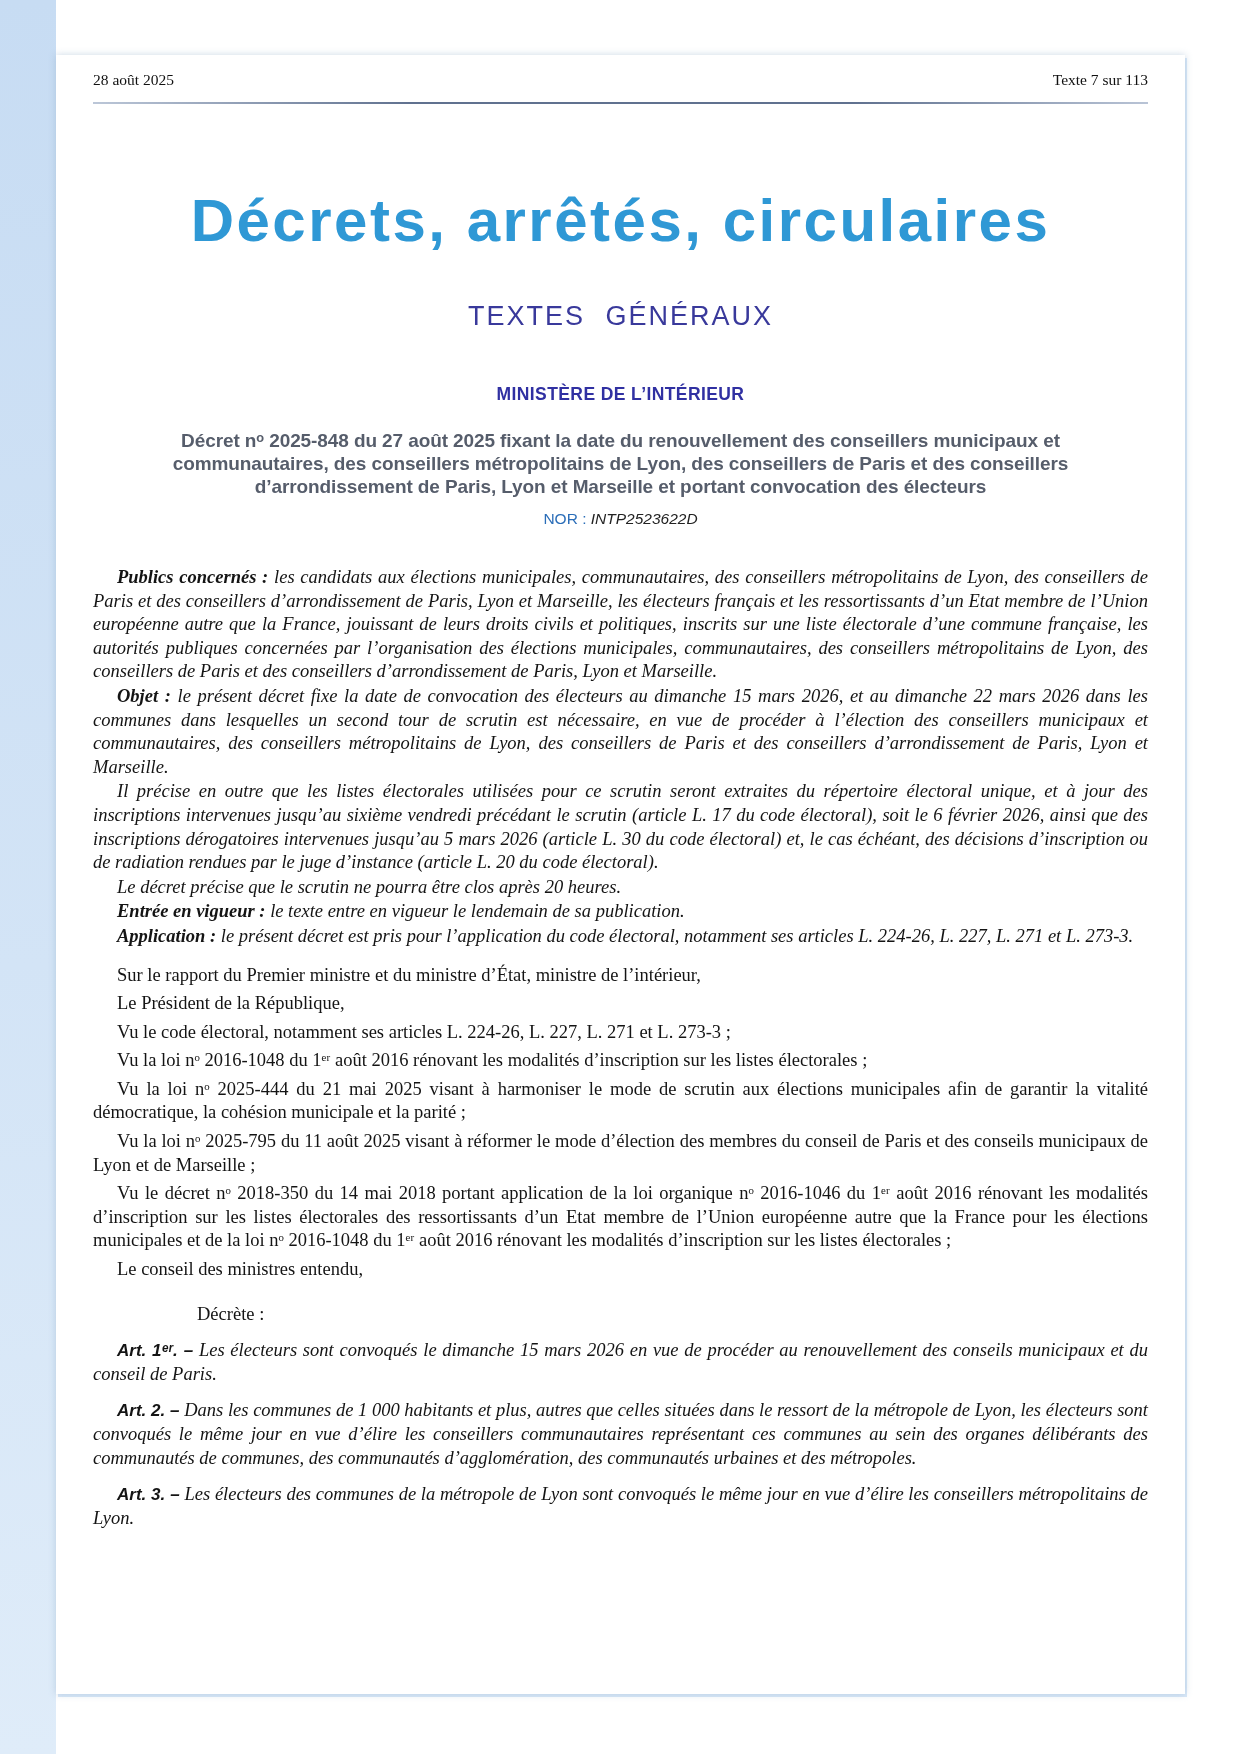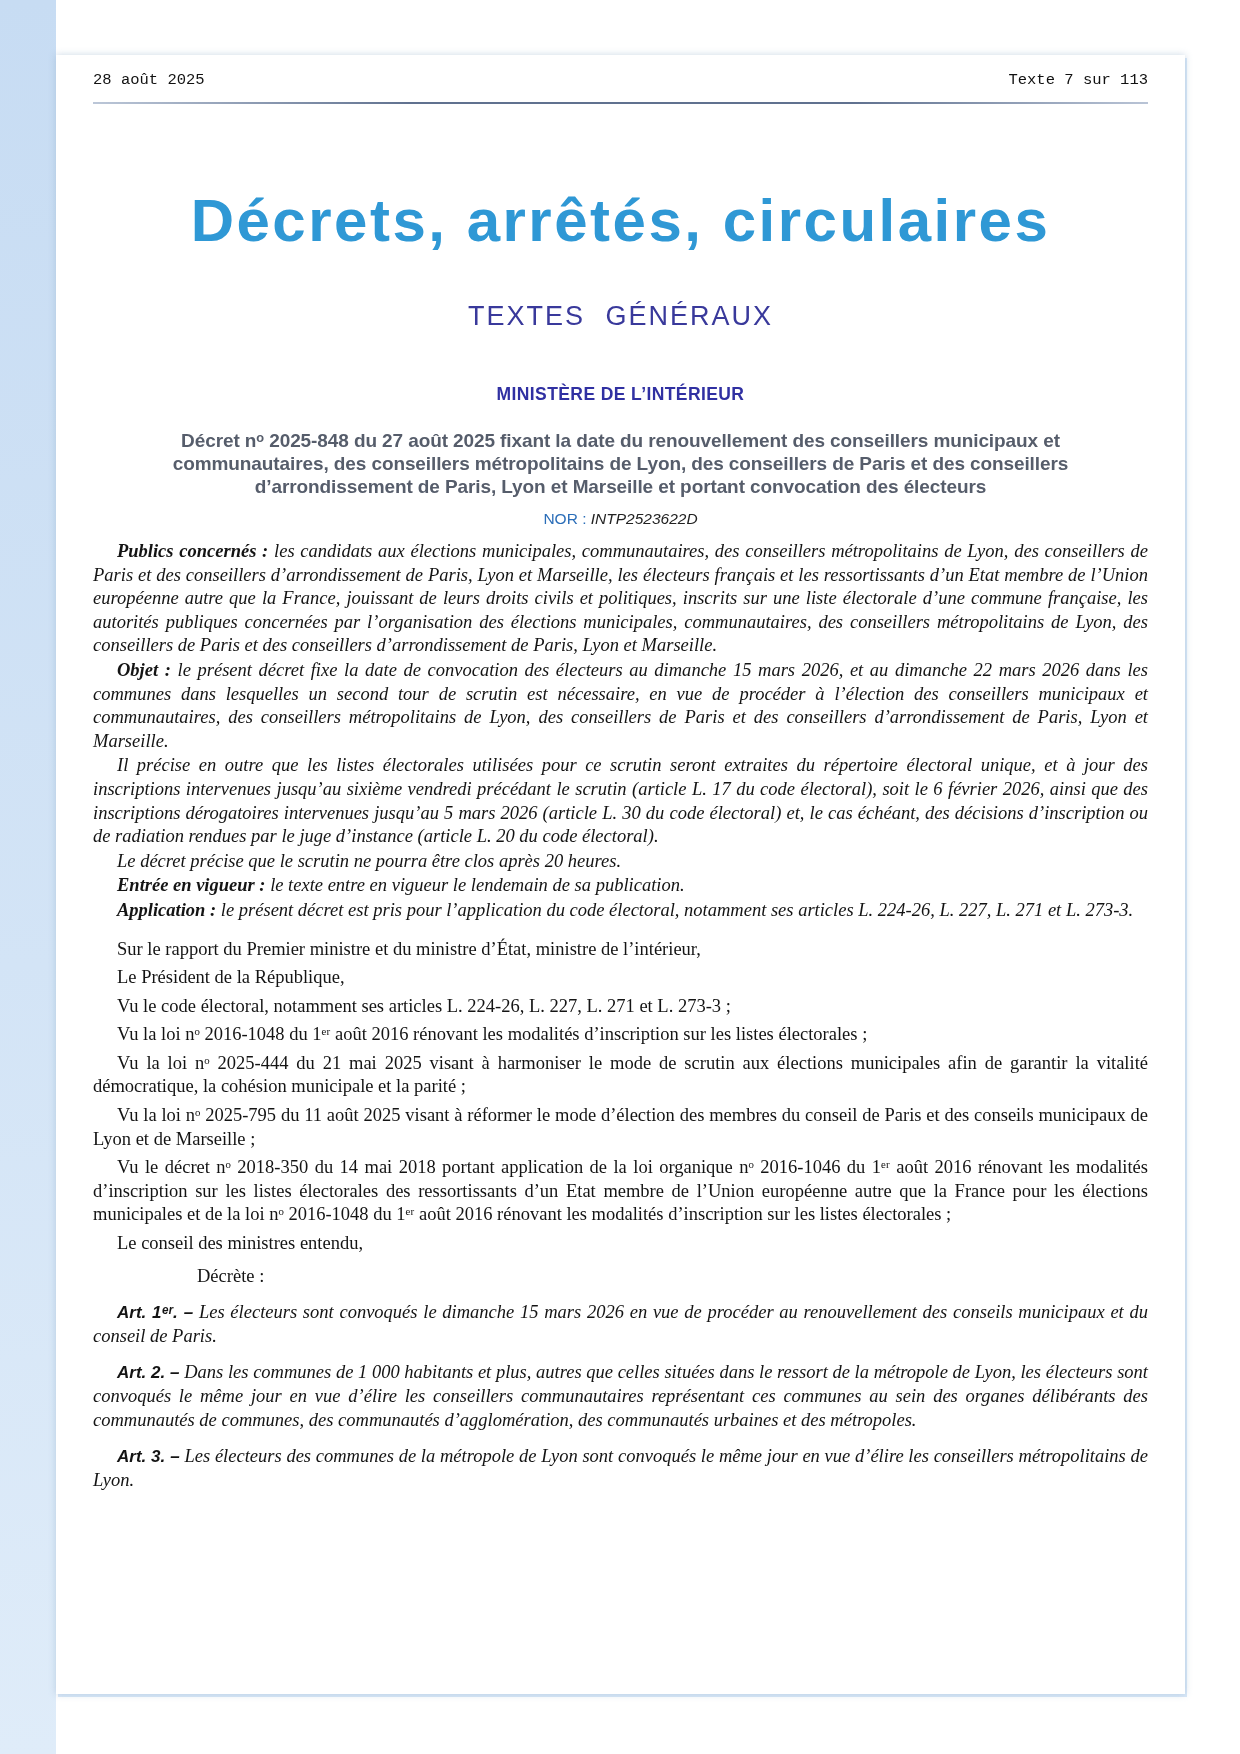--- a/index.html
+++ b/index.html
@@ -12,21 +12,21 @@
     position:absolute;left:0;top:0;width:56px;height:1754px;
     background:linear-gradient(180deg,#c7dcf3 0%,#d3e4f6 55%,#dfecf9 100%);
   }
   .page{
     position:absolute;left:56px;top:55px;width:1129px;height:1639px;
     background:#ffffff;box-sizing:border-box;padding:0 37px;
     box-shadow:0 0 7px rgba(140,168,198,.45),2px 3px 0 rgba(185,214,242,.55);
   }
   .header{
     display:flex;justify-content:space-between;align-items:flex-start;
-    margin-top:16px;font-family:Liberation Mono, monospace;
+    margin-top:16px;font-family:Liberation Serif, serif;
     font-size:15.5px;color:#111;gap:48px;
   }
   .header .journal{
     color:#1d6cb5;font-size:16.5px;word-spacing:7px;letter-spacing:.4px;
   }
   .rule{
     height:2px;margin-top:13px;
     background:linear-gradient(90deg,#bcc7d8 0%,#60718f 30%,#60718f 72%,#b9c4d6 100%);
   }
   h1.section-title{
@@ -49,26 +49,26 @@
     font-family:"Liberation Sans","DejaVu Sans",sans-serif;
     font-size:19px;font-weight:700;line-height:23px;letter-spacing:-.1px;color:#565d6b;
   }
   p.nor{margin:12px 0 0;text-align:center;text-indent:0;font-size:15.5px;}
   .nor-label{font-family:"Liberation Sans","DejaVu Sans",sans-serif;color:#2a6db8;margin-top:22px;}
   .nor-value{font-style:italic;font-family:"Liberation Sans","DejaVu Sans",sans-serif;color:#222;}
   p.bodytext{
     margin:0;font-size:18.5px;line-height:23.6px;text-align:justify;
     text-indent:24px;color:#141414;
   }
-  .notice{margin-top:12px;}
+  .notice{margin-top:38px;}
   .notice p{font-style:italic;margin:1px 0;}
   .notice .lead{font-weight:700;}
   .roman{margin-top:15px;}
   .roman p{margin:5px 0;}
-  p.decrete{margin:9px 0 0;text-indent:104px;}
+  p.decrete{margin:21px 0 0;text-indent:104px;}
   .articles{margin-top:6px;font-style:italic;}
   .articles p{margin:13px 0;}
   .art-num{
     font-family:"Liberation Sans","DejaVu Sans",sans-serif;
     font-weight:700;font-size:17px;
   }
 </style>
 </head>
 <body>
 

